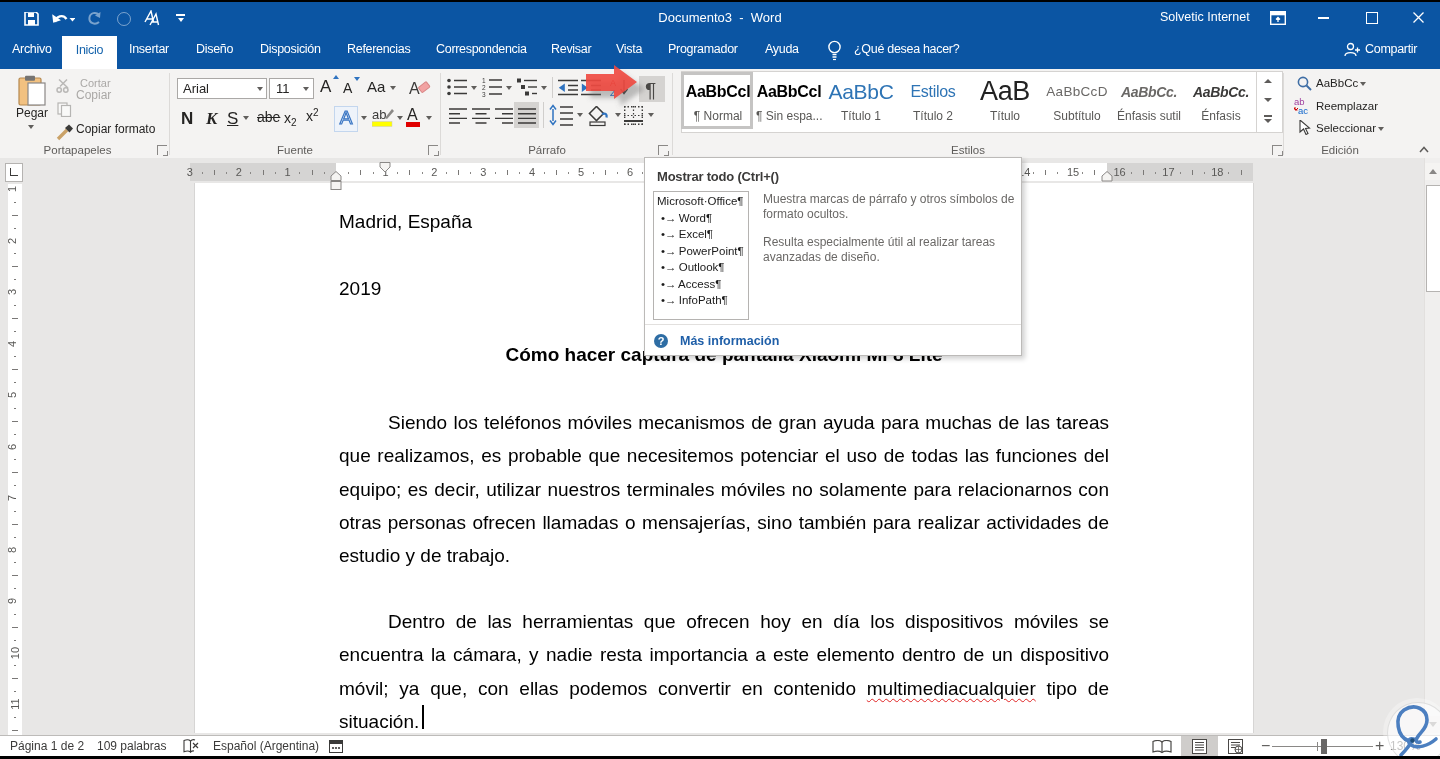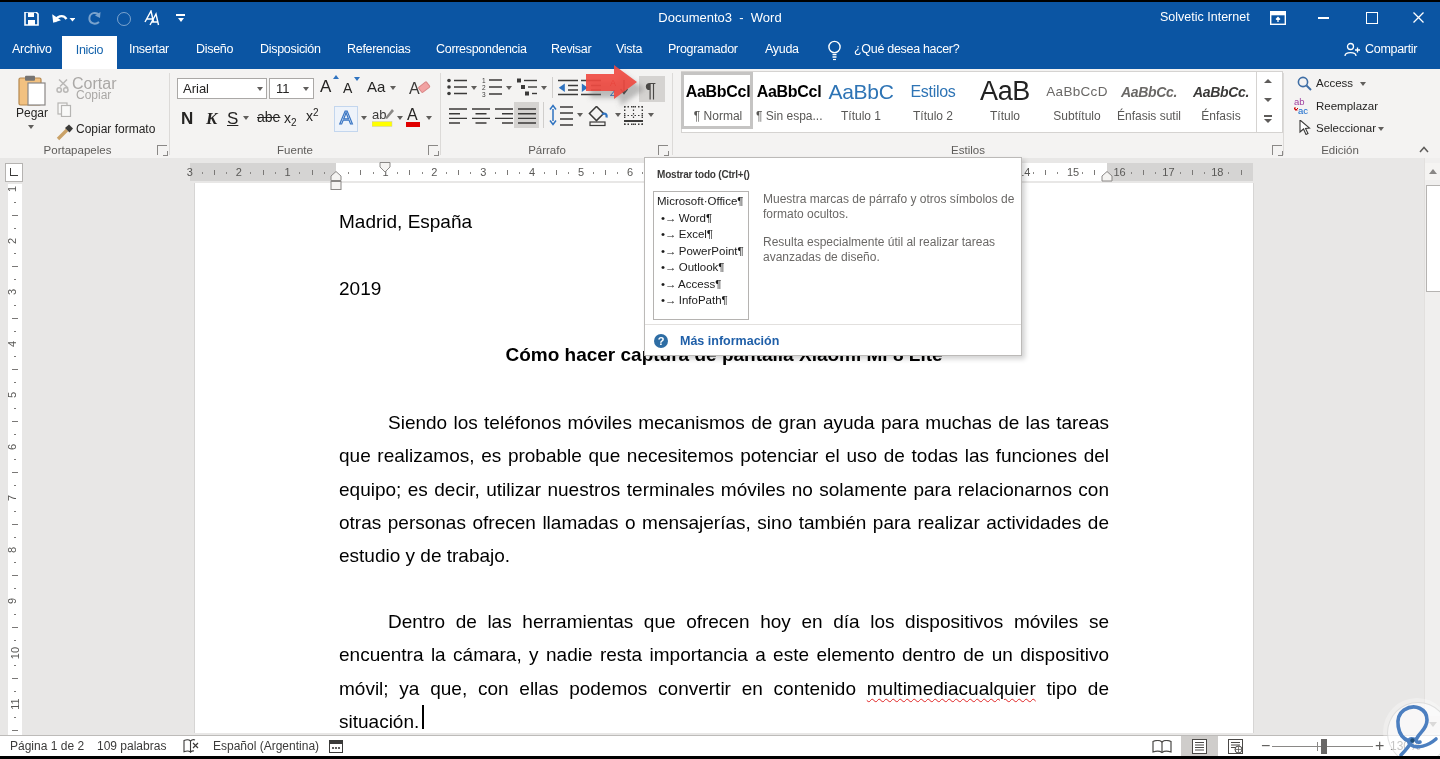--- a/index.html
+++ b/index.html
@@ -127,21 +127,21 @@
       <rect x="9" y="0.8" width="10" height="5" rx="1" fill="#767472"></rect>
       <rect x="12" y="8" width="17" height="22" fill="#fff" stroke="#8a8886" stroke-width="1.2"></rect>
     </svg>
     <div class="abs" style="left:8px;top:37px;width:48px;text-align:center;font-size:12px">Pegar</div>
     <div class="caret" style="left:28px;top:56px"></div>
     <svg class="abs" style="left:56px;top:10px" width="16" height="14" viewBox="0 0 16 14" opacity="0.55">
       <path d="M3 0.5 L12 9 M11 0.5 L4 7.5" stroke="#8a8886" stroke-width="1.5" fill="none"></path>
       <circle cx="3.2" cy="11" r="2.2" fill="none" stroke="#8a8886" stroke-width="1.5"></circle>
       <circle cx="9.8" cy="11" r="2.2" fill="none" stroke="#8a8886" stroke-width="1.5"></circle>
     </svg>
-    <div class="abs" style="left:72px;top:4px;height:21px;line-height:21px;font-size:16px;color:#aaa8a6">Cortar</div>
+    <div class="abs" style="left:80px;top:4px;height:21px;line-height:21px;font-size:11px;color:#aaa8a6">Cortar</div>
     <svg class="abs" style="left:57px;top:33px" width="15" height="15" viewBox="0 0 15 15" opacity="0.5">
       <rect x="1" y="1" width="9" height="11" fill="#fff" stroke="#7a7876" stroke-width="1.2"></rect>
       <rect x="4.5" y="3.5" width="9" height="11" fill="#fff" stroke="#7a7876" stroke-width="1.2"></rect>
     </svg>
     <div class="abs" style="left:76px;top:16px;height:21px;line-height:21px;font-size:12px;color:#aaa8a6">Copiar</div>
     <svg class="abs" style="left:56px;top:55px" width="17" height="17" viewBox="0 0 17 17">
       <path d="M2 15 L8 9 L11 6" stroke="#caa268" stroke-width="3.4" fill="none"></path>
       <path d="M9 4 l4 -3.5 l4 4 l-3.5 4 z" fill="#3b3a39"></path>
     </svg>
     <div class="abs" style="left:76px;top:50px;height:21px;line-height:21px;font-size:12px">Copiar formato</div>
@@ -305,21 +305,21 @@
     <div class="abs" style="left:1264px;top:46px;width:8px;height:1.5px;background:#5e5c5a"></div>
     <div class="abs" style="left:1264px;top:50px;width:0;height:0;border-left:4px solid transparent;border-right:4px solid transparent;border-top:4.5px solid #5e5c5a"></div>
     <div class="glabel" style="left:913px;width:110px">Estilos</div>
     <div class="launcher" style="left:1272px"></div>
     <div class="gsep" style="left:1283px"></div>
 
     <svg class="abs" style="left:1297px;top:7px" width="15" height="15" viewBox="0 0 15 15">
       <circle cx="6" cy="6" r="4.6" fill="none" stroke="#3f6ea5" stroke-width="1.6"></circle>
       <path d="M9.5 9.5 L14 14" stroke="#3f6ea5" stroke-width="2"></path>
     </svg>
-    <div class="abs" style="left:1316px;top:4px;font-size:11.5px;height:21px;line-height:21px">Access</div>
+    <div class="abs" style="left:1316px;top:4px;font-size:11.5px;height:21px;line-height:21px">AaBbCc</div>
     <div class="caret" style="left:1360px;top:13px"></div>
     <svg class="abs" style="left:1294px;top:28px" width="19" height="18" viewBox="0 0 19 18">
       <text x="0" y="8" font-size="9.5" fill="#9f3f9f" font-family="Liberation Sans">ab</text>
       <text x="4" y="17" font-size="9.5" fill="#16c" font-family="Liberation Sans">ac</text>
       <path d="M1 10 v3 l2.5 0 M2 13 l2 -2 M2 13 l-2 -2" stroke="#c00" stroke-width="1" fill="none"></path>
     </svg>
     <div class="abs" style="left:1316px;top:26.5px;font-size:11.5px;height:21px;line-height:21px">Reemplazar</div>
     <svg class="abs" style="left:1299px;top:51px" width="12" height="15" viewBox="0 0 12 15">
       <path d="M1 0 L1 12 L4.5 9 L7 14.5 L9 13.5 L6.5 8.5 L10.5 8 Z" fill="#fff" stroke="#3b3a39" stroke-width="1.1"></path>
     </svg>
@@ -541,21 +541,21 @@
   <div class="abs" id="scrollcol">
     <div class="abs" style="left:0px;top:5px;width:16px;height:17px;background:#f5f4f2">
       <div style="position:absolute;left:4px;top:6px;width:0;height:0;border-left:4px solid transparent;border-right:4px solid transparent;border-bottom:5px solid #8a8886"></div>
     </div>
     <div class="abs" style="left:1px;top:27px;width:14px;height:105px;background:#fff;border:1px solid #b5b3b1"></div>
     <div class="abs" style="left:0px;top:558px;width:16px;height:17px;background:#eceae8">
       <div style="position:absolute;left:4px;top:6px;width:0;height:0;border-left:4px solid transparent;border-right:4px solid transparent;border-top:5px solid #8a8886"></div>
     </div>
   </div>
   <div class="abs" id="tooltip">
-    <div class="abs" style="left:12px;top:11px;font-size:10px;font-weight:bold;color:#3b3a39;letter-spacing:-0.2px">Mostrar todo (Ctrl+()</div>
+    <div class="abs" style="left:12px;top:11px;font-size:13px;font-weight:bold;color:#3b3a39;letter-spacing:-0.2px">Mostrar todo (Ctrl+()</div>
     <div class="abs" style="left:8px;top:33px;width:94px;height:127px;border:1px solid #b5b3b1;font-size:11.5px;color:#1a1a1a;overflow:hidden">
       <div style="margin:3px 0 0 3px">Microsoft·Office¶</div>
       <div class="tli">•<span class="tar">→</span> Word¶</div>
       <div class="tli">•<span class="tar">→</span> Excel¶</div>
       <div class="tli">•<span class="tar">→</span> PowerPoint¶</div>
       <div class="tli">•<span class="tar">→</span> Outlook¶</div>
       <div class="tli">•<span class="tar">→</span> Access¶</div>
       <div class="tli">•<span class="tar">→</span> InfoPath¶</div>
     </div>
     <div class="abs" style="left:118px;top:34px;width:262px;font-size:12px;line-height:15px;color:#6a6866">Muestra marcas de párrafo y otros símbolos de<br>formato ocultos.</div>

